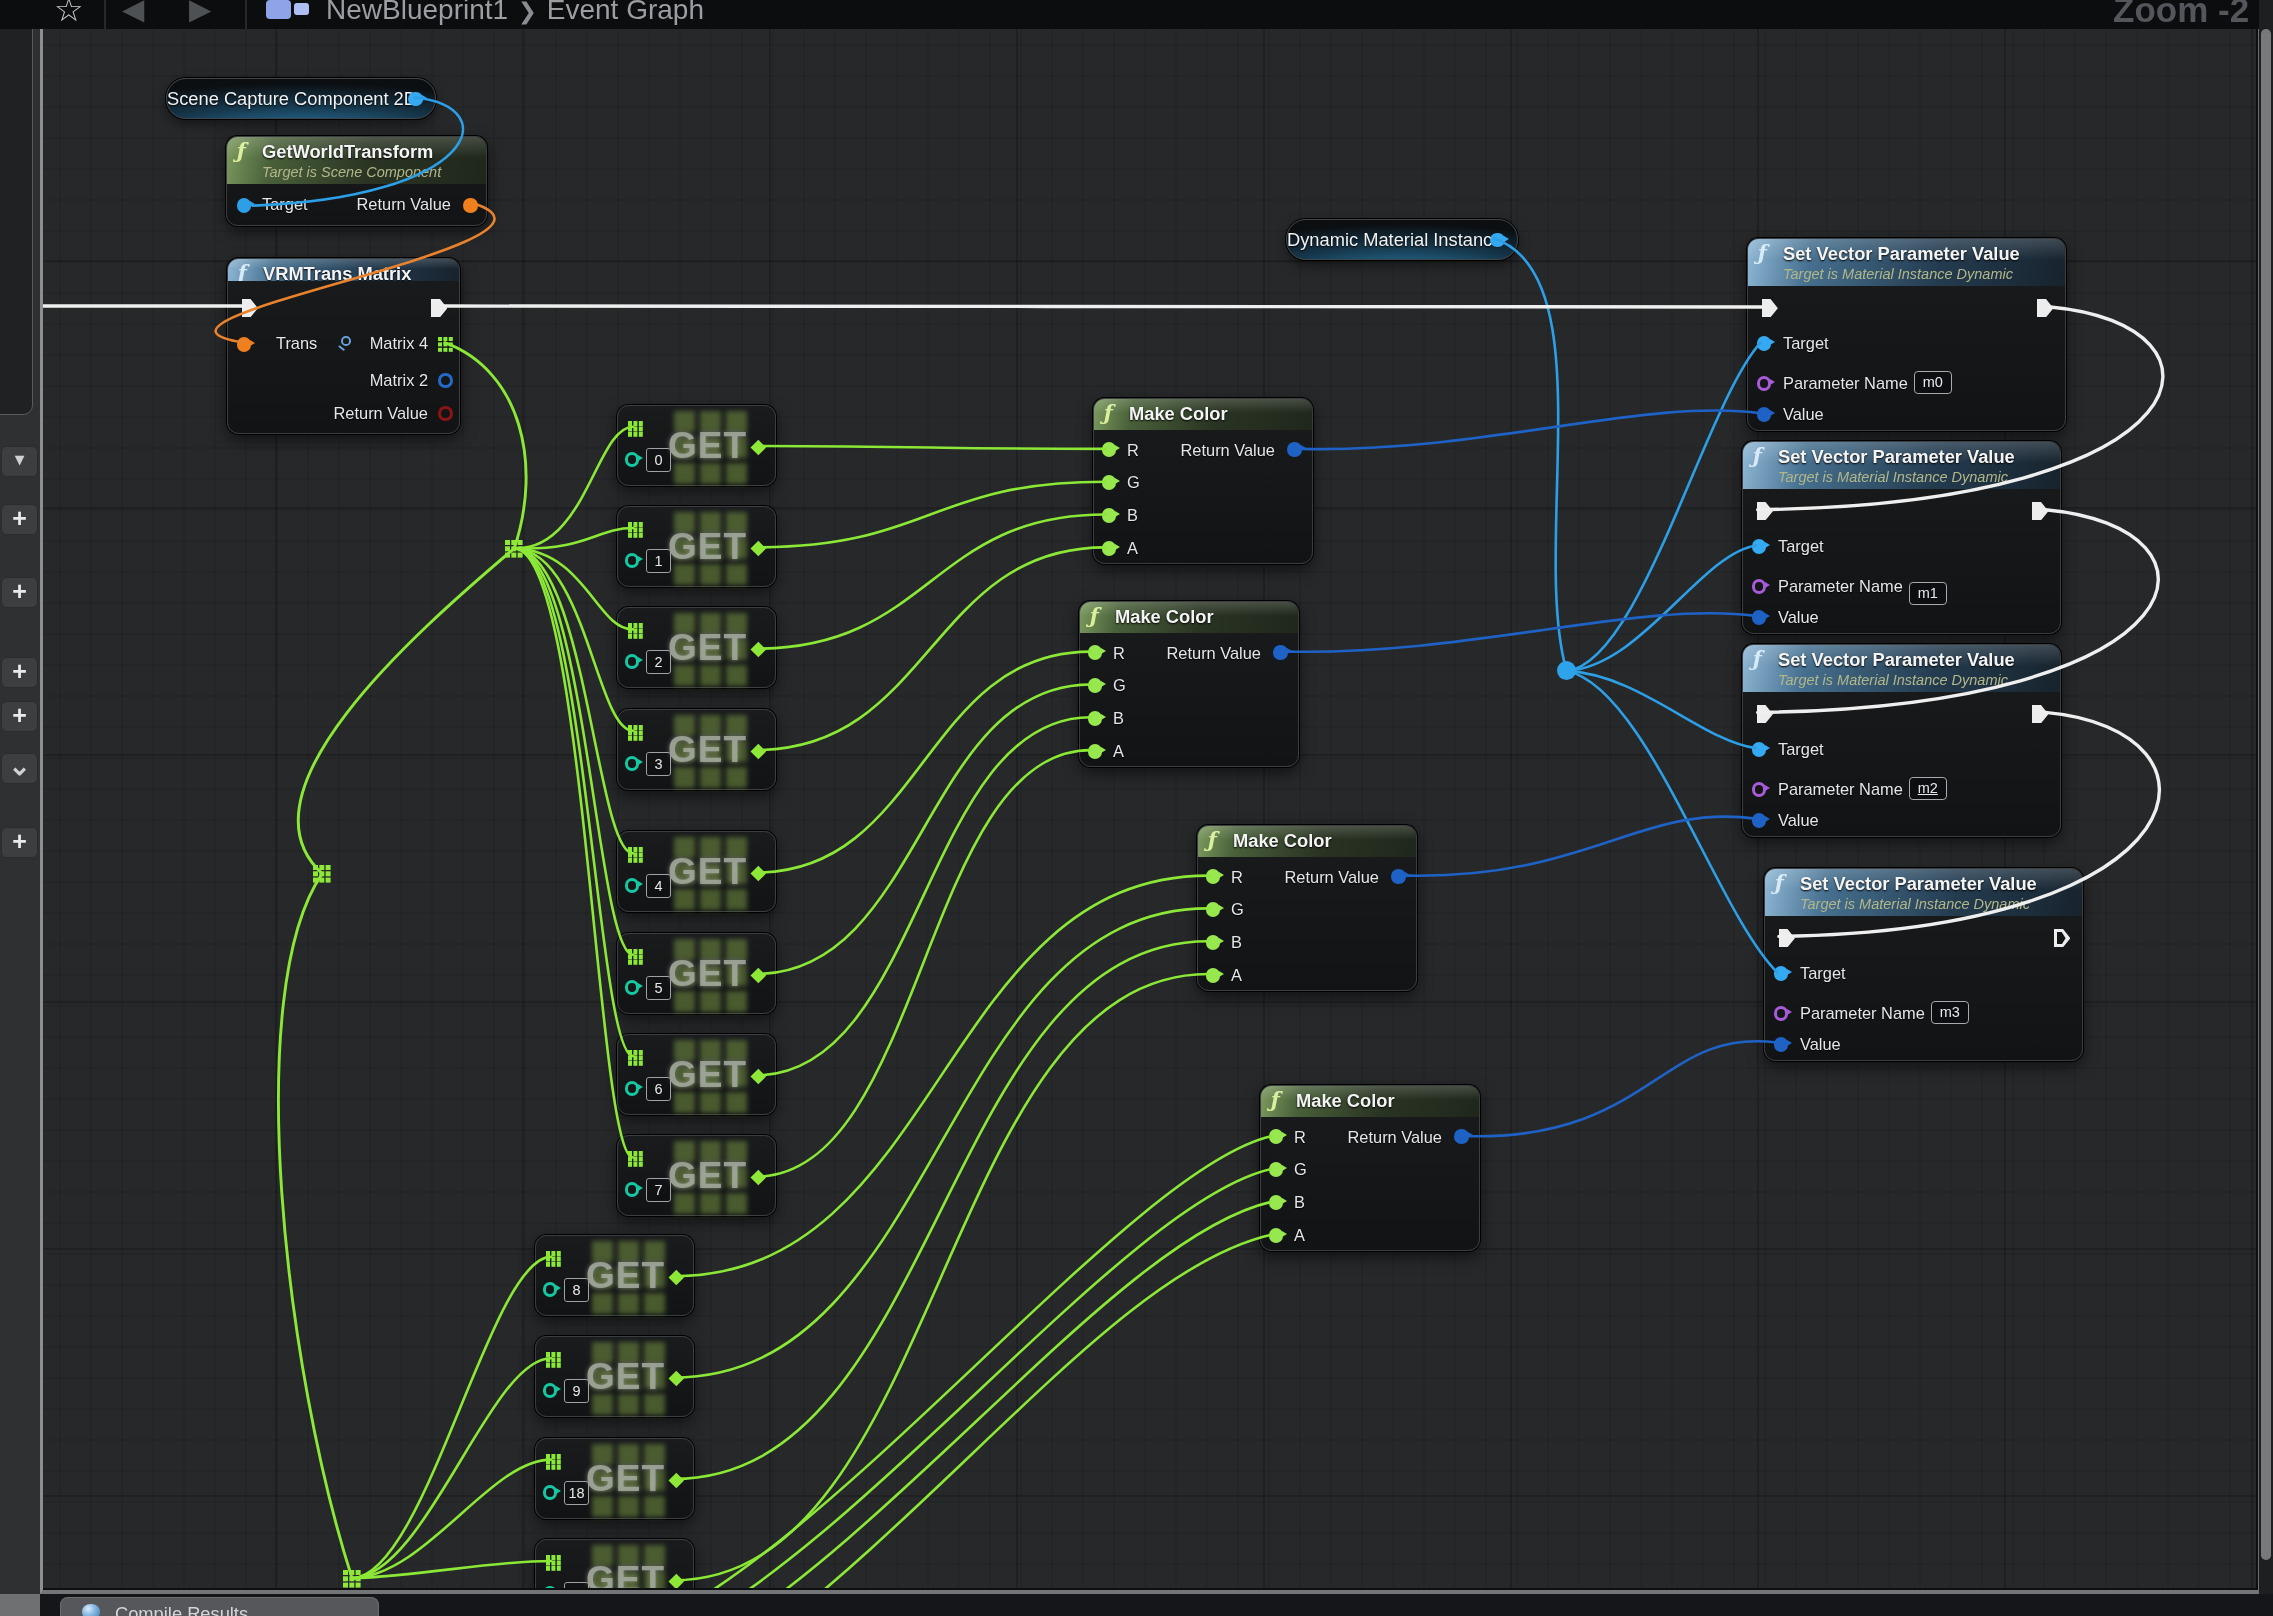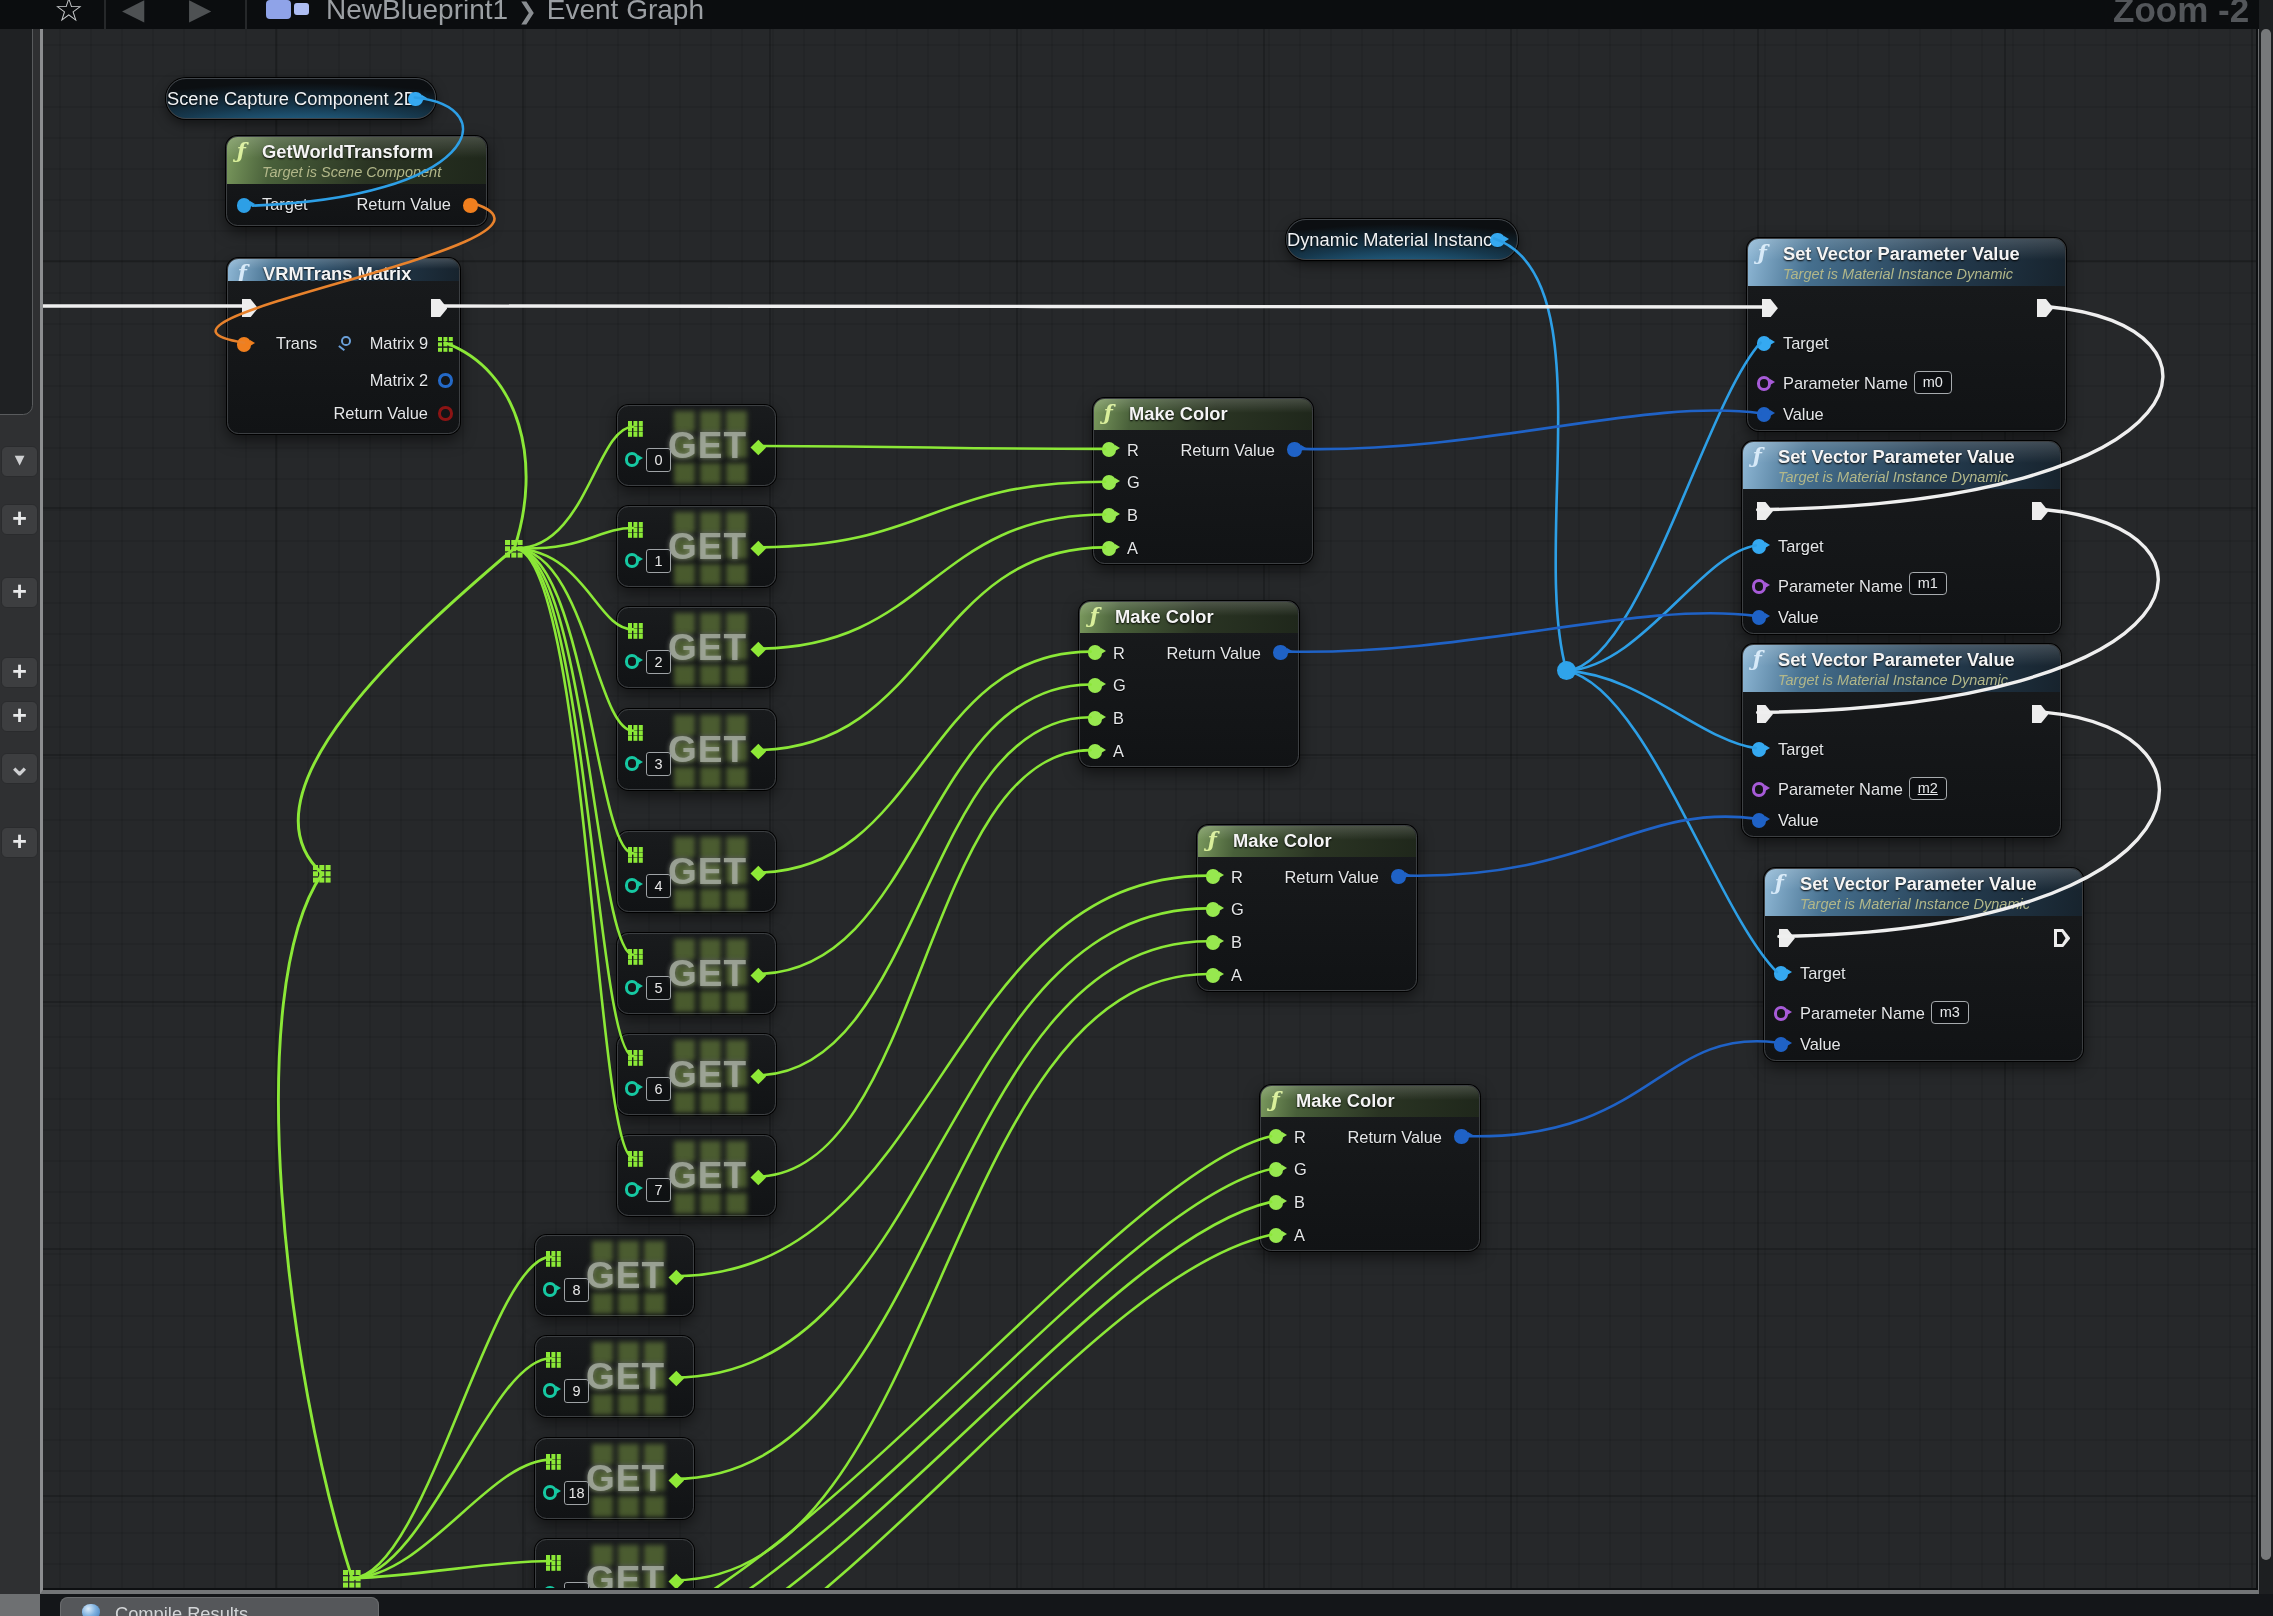--- a/index.html
+++ b/index.html
@@ -210,21 +210,21 @@
         </div>
         <div class="pe" style="left: 13.5px; top: 40px;">
           <div class="po"></div>
         </div>
         <div class="pe" style="left: 203px; top: 40px;">
           <div class="po"></div>
         </div>
         <div class="pr filled tail" style="left: 8.7px; top: 78px; --c: #f07f1e;"></div>
         <div class="pl" style="top: 75px; left: 35px; margin-left: 13px;">Trans</div>
         <div class="mag" style="right: 108px; top: 77px;"></div>
-        <div class="pl" style="top: 75px; right: 31px;">Matrix 9</div>
+        <div class="pl" style="top: 75px; right: 31px;">Matrix 4</div>
         <div class="pa" style="left: 210px; top: 78px; --c: #8be837;"></div>
         <div class="pl" style="top: 112px; right: 31px; text-align: right;">Matrix 2</div>
         <div class="pr hollow" style="left: 210px; top: 114px; --c: #2469c7;"></div>
         <div class="pl" style="top: 145px; right: 31px;">Return Value</div>
         <div class="pr hollow" style="left: 210px; top: 147px; --c: #8b1414;"></div>
       </div>
       <div class="node" style="left: 574px; top: 377px; width: 159px; height: 81px;">
         <div class="get-grid"></div>
         <div class="get-text">GET</div>
         <div class="pa" style="left: 9.7px; top: 15.4px; --c: #8be837;"></div>
@@ -413,21 +413,21 @@
         <div class="pe" style="left: 13.5px; top: 60px;">
           <div class="po"></div>
         </div>
         <div class="pe" style="left: 289px; top: 60px;">
           <div class="po"></div>
         </div>
         <div class="pr filled tail" style="left: 8.7px; top: 97px; --c: #35a9f1;"></div>
         <div class="pl" style="top: 95px; left: 35px;">Target</div>
         <div class="pr hollow tail" style="left: 8.7px; top: 137px; --c: #a75bd8;"></div>
         <div class="pl" style="top: 135px; left: 35px;">Parameter Name</div>
-        <div class="pbox" style="left: 166px; top: 130px;">m1</div>
+        <div class="pbox" style="left: 166px; top: 140px;">m1</div>
         <div class="pr filled tail" style="left: 8.7px; top: 168px; --c: #1f62c6;"></div>
         <div class="pl" style="top: 166px; left: 35px;">Value</div>
       </div>
       <div class="node" style="left: 1699px; top: 616px; width: 319px; height: 193px;">
         <div class="fn-header h-blue" style="height: 47px;">
           <div class="f-ic">ƒ</div>
           <div class="fn-title">Set Vector Parameter Value</div>
           <div class="fn-sub">Target is Material Instance Dynamic</div>
         </div>
         <div class="pe" style="left: 13.5px; top: 60px;">

